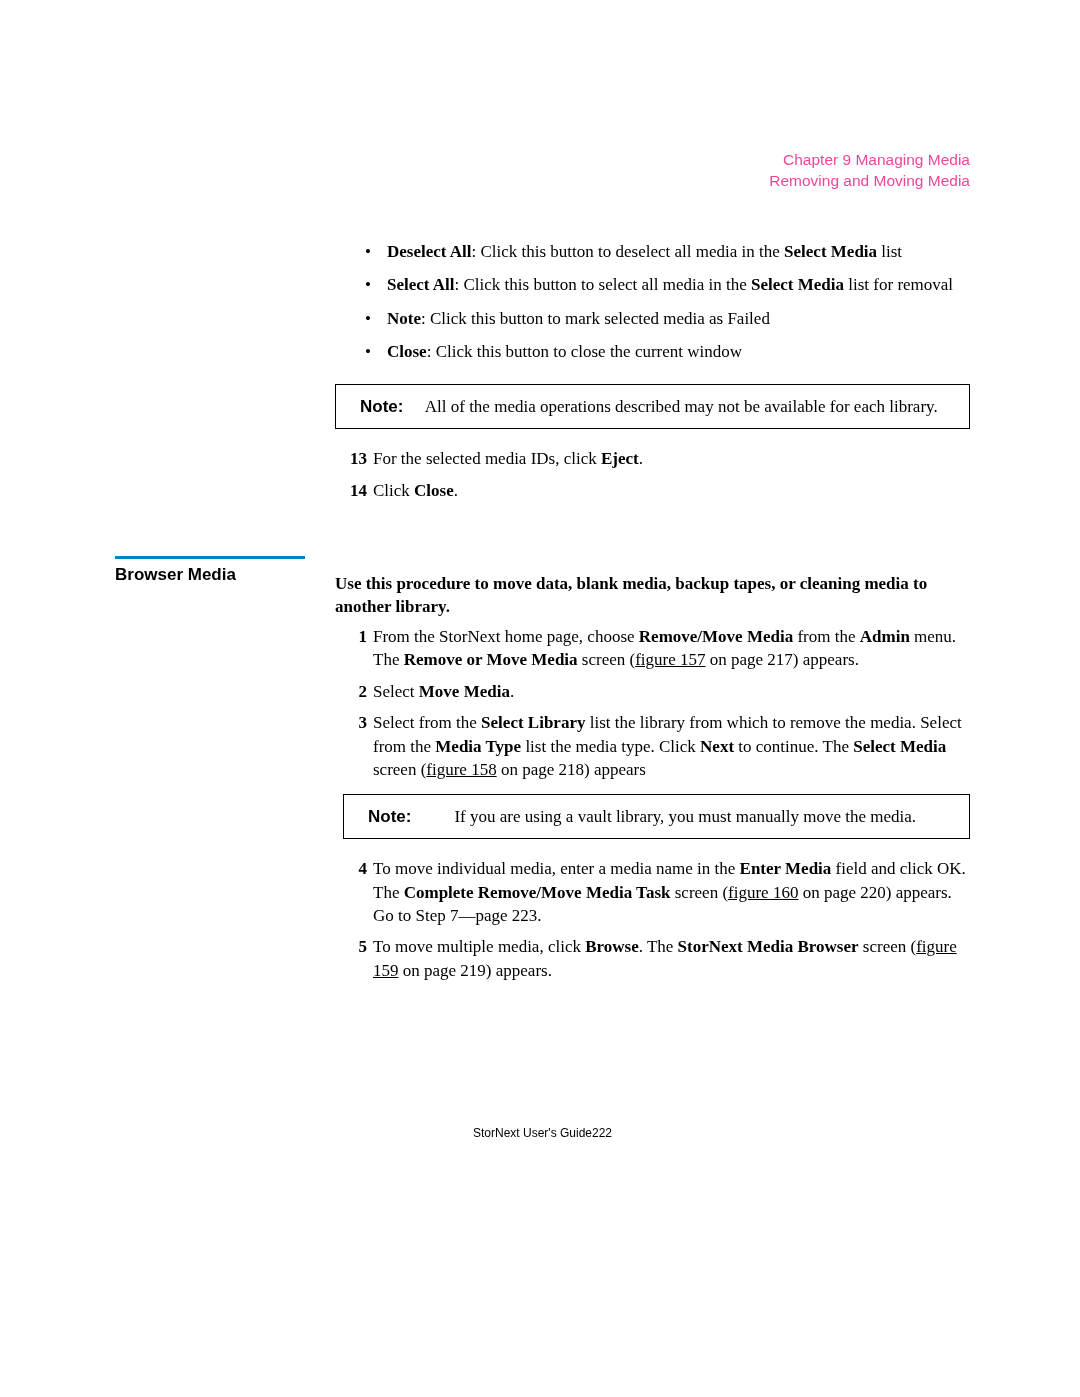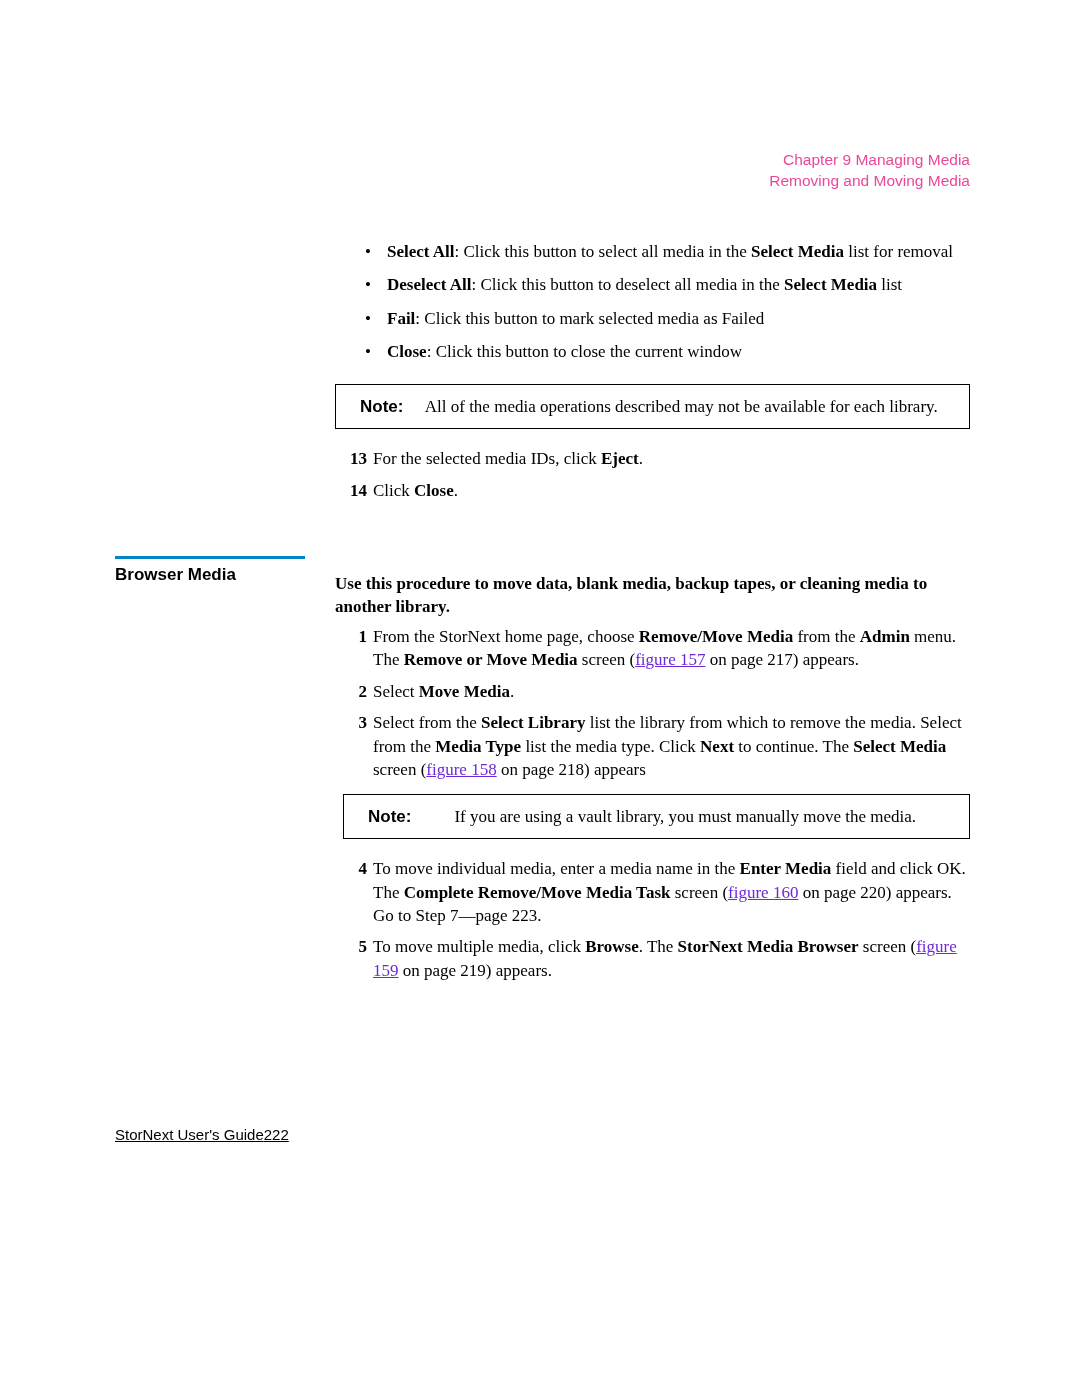--- a/index.html
+++ b/index.html
@@ -93,53 +93,52 @@
     font-family: Arial, Helvetica, sans-serif;
     font-weight: bold;
     font-size: 17px;
     border-top: 3px solid #0084c6;
     padding-top: 6px;
     margin-right: 30px;
   }
   .block { margin-bottom: 16px; }
   .intro { margin: 0 0 14px 0; }
   a.xref {
-    color: #6d28d9;
+    color: #000000;
     text-decoration: underline;
   }
   b { font-weight: bold; }
   .footer {
     position: absolute;
     left: 115px;
     right: 110px;
     top: 1126px;
     font-family: Arial, Helvetica, sans-serif;
-    font-size: 15px;
+    font-size: 12px;
     display: flex;
-    justify-content: flex-start;
-    text-decoration: underline;
+    justify-content: center;
   }
 </style>
 </head>
 <body>
 
 <div class="page">
 
   <div class="header">
     <div>Chapter 9  Managing Media</div>
     <div>Removing and Moving Media</div>
   </div>
 
   <div class="two-col block">
     <div class="lcol"></div>
     <div class="rcol">
       <ul class="bullets">
+        <li><b>Deselect All</b><span>: Click this button to deselect all media in the </span><b>Select Media</b><span> list</span></li>
         <li><b>Select All</b><span>: Click this button to select all media in the </span><b>Select Media</b><span> list for removal</span></li>
-        <li><b>Deselect All</b><span>: Click this button to deselect all media in the </span><b>Select Media</b><span> list</span></li>
-        <li><b>Fail</b><span>: Click this button to mark selected media as Failed</span></li>
+        <li><b>Note</b><span>: Click this button to mark selected media as Failed</span></li>
         <li><b>Close</b><span>: Click this button to close the current window</span></li>
       </ul>
 
       <div class="notebox">
         <div class="nlabel">Note:</div>
         <div class="ntext">All of the media operations described may not be available for each library.</div>
       </div>
 
       <ol class="steps" style="--start:12">
         <li><span>For the selected media IDs, click </span><b>Eject</b><span>.</span></li>

